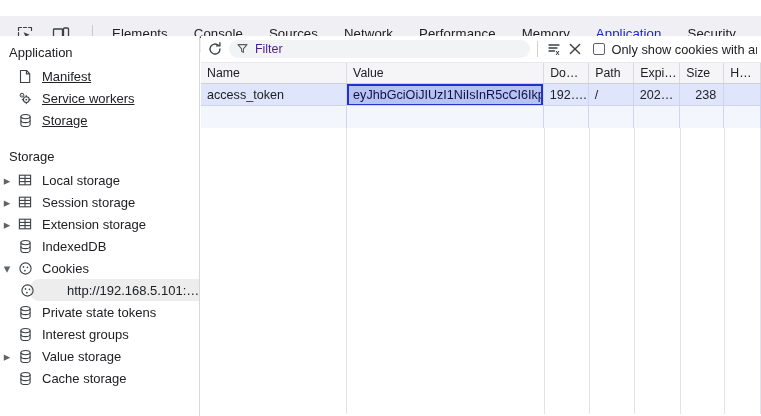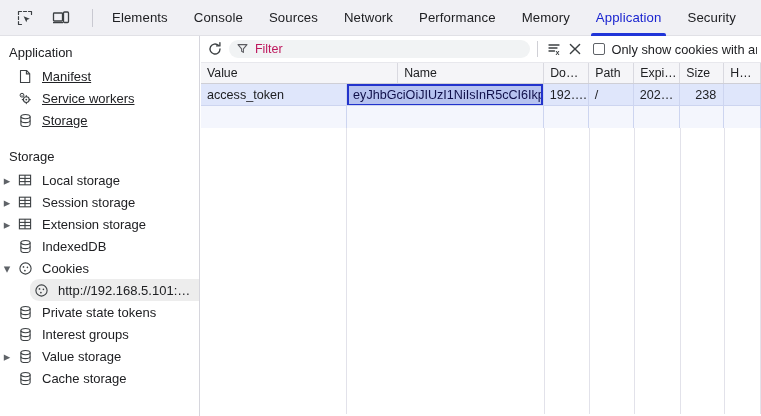--- a/index.html
+++ b/index.html
@@ -12,21 +12,21 @@
     -webkit-font-smoothing: antialiased;
   }
   #app {
     position: relative;
     width: 761px; height: 416px;
     background: #ffffff;
   }
 
   
   .tabbar {
-    position: absolute; left: 0; top: 0;
+    position: absolute; left: 0; top: 16px;
     width: 761px; height: 36px;
     background: #f0f0f4;
     display: flex; align-items: center;
     border-bottom: 1px solid #e1e1e6;
   }
   .tool-icons {
     display: flex; align-items: center;
     height: 36px; padding-left: 12px; gap: 10px;
   }
   .ticon {
@@ -91,21 +91,21 @@
   .sb-item .sb-label { padding-left: 6px; }
   .sb-item.selected .row-hl {
     position: absolute; left: 30px; right: 0; top: 0; bottom: 0;
     background: #ededed; border-radius: 9px 0 0 9px;
     z-index: 0;
   }
   .sb-item.selected .tri,
   .sb-item.selected .sb-icon,
   .sb-item.selected .sb-label { position: relative; z-index: 1; }
   .indent-1 { padding-left: 14px; text-decoration: underline; }
-  .indent-2 { padding-left: 30px; }
+  .indent-2 { padding-left: 16px; gap: 23px; }
   .sb-gap { height: 14px; }
 
   
   .pane {
     position: absolute; left: 201px; top: 36px;
     width: 560px; height: 380px;
     background: #ffffff;
   }
   .filterbar {
     display: flex; align-items: center;
@@ -123,21 +123,21 @@
     flex: 0 0 auto;
     width: 301px; height: 18px;
     background: #f1f3f4;
     border-radius: 9px;
     display: flex; align-items: center;
     padding: 0 8px;
     margin-left: 3px;
     cursor: text;
   }
   .filter-input .ph {
-    font-size: 12.5px; color: #be185d;
+    font-size: 12.5px; color: #4c1d95;
     padding-left: 7px;
   }
   .fb-sep { width: 1px; height: 16px; background: #d0d0d6; margin: 0 6px 0 7px; }
   .chk-wrap {
     display: flex; align-items: center; gap: 7px;
     margin-left: 7px; cursor: pointer;
     white-space: nowrap; overflow: hidden;
   }
   .chkbox {
     width: 12px; height: 12px; min-width: 12px;
@@ -431,22 +431,22 @@
         </svg>
       </div>
       <div class="chk-wrap">
         <span class="chkbox"></span>
         <span class="chk-label">Only show cookies with an iss</span>
       </div>
     </div>
 
     <div class="table">
       <div class="thead">
+        <div class="th" style="width:157px">Name</div>
         <div class="th" style="width:212px">Value</div>
-        <div class="th" style="width:157px">Name</div>
         <div class="th" style="width:48px">Do…</div>
         <div class="th" style="width:48px">Path</div>
         <div class="th" style="width:49px">Expi…</div>
         <div class="th" style="width:47px">Size</div>
         <div class="th" style="width:39px">H…</div>
       </div>
 
       <div class="trow">
         <div class="td" style="width:157px">access_token</div>
         <div class="td sel" style="width:212px">

